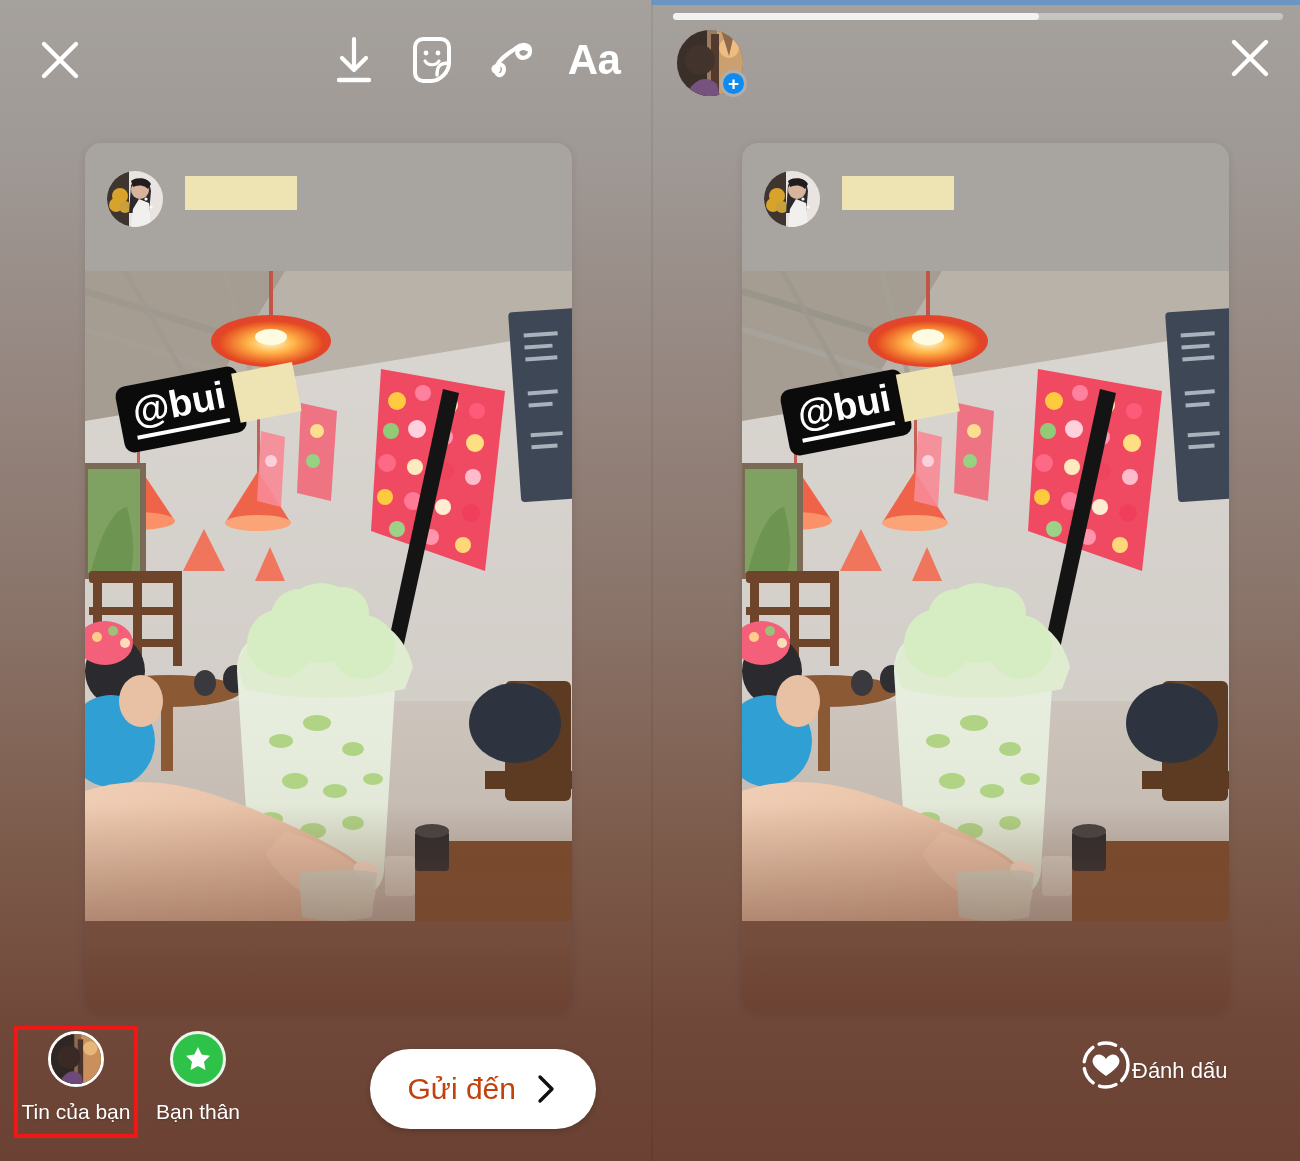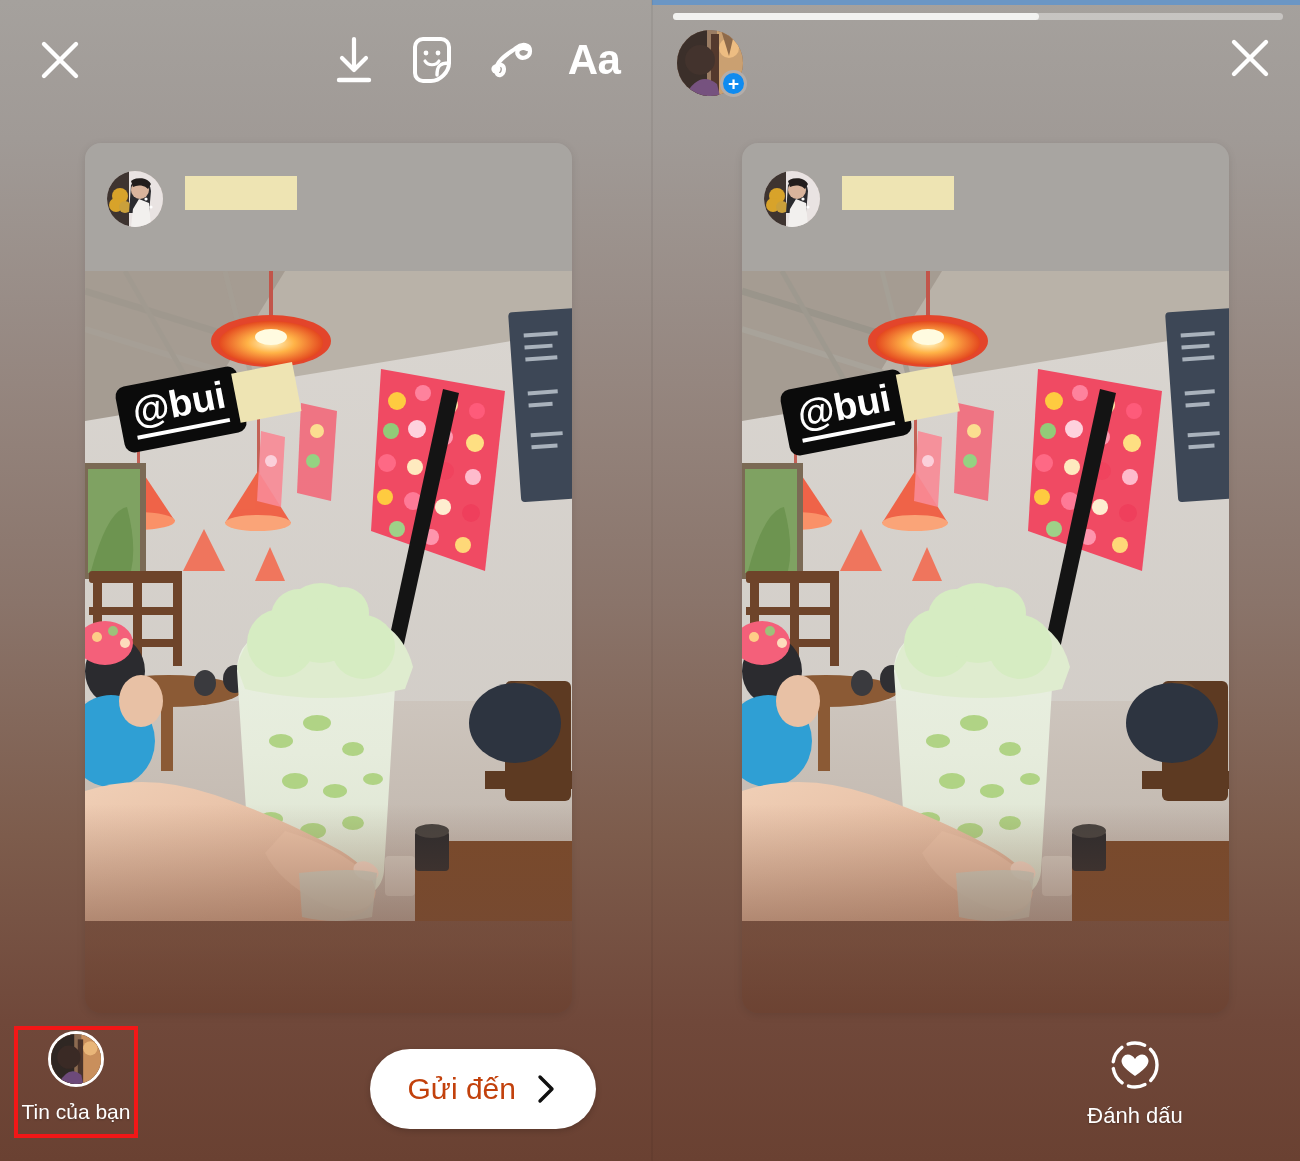--- a/index.html
+++ b/index.html
@@ -194,21 +194,21 @@
     display: flex; align-items: center; gap: 18px;
     box-shadow: 0 2px 6px rgba(0,0,0,.18);
   }
   .send-btn-label { color: #c2410c; font-size: 30px; font-weight: normal; }
   .send-chevron { display: flex; align-items: center; }
 
   
   .bottom-right { position: absolute; left: 0; bottom: 0; width: 648px; height: 150px; }
   .action {
     position: absolute;
-    display: flex; flex-direction: column; align-items: center;
+    display: flex; flex-direction: row; align-items: center;
   }
   .act-mark { left: 428px; top: 28px; width: 110px; }
   .act-more { left: 546px; top: 28px; width: 86px; }
   .act-label {
     margin-top: 8px; color: #fff; font-size: 22px;
     white-space: nowrap; text-shadow: 0 1px 2px rgba(0,0,0,.25);
   }
   .dots {
     height: 48px; display: flex; align-items: center; gap: 8px;
   }
@@ -478,20 +478,28 @@
             <rect x="34" y="0" width="22" height="56" fill="#c98f5c"></rect>
             <rect x="30" y="6" width="6" height="50" fill="#4a332a"></rect>
             <circle cx="20" cy="26" r="13" fill="#3a2a25"></circle>
             <path d="M8 56 q12 -22 26 -10 l2 10 z" fill="#6d4a7a"></path>
             <circle cx="44" cy="16" r="8" fill="#e9b679"></circle>
           </svg>
         </div>
         <div class="tgt-label">Tin của bạn</div>
       </div>
 
+      <div class="share-target tgt-close">
+        <div class="tgt-star">
+          <svg viewBox="0 0 30 30" width="30" height="30" aria-hidden="true">
+            <path d="M15 3 l3.6 7.6 L27 11.8 l-6 5.9 1.5 8.3 L15 22 l-7.5 4 L9 17.7 3 11.8 l8.4 -1.2 z" fill="#ffffff"></path>
+          </svg>
+        </div>
+        <div class="tgt-label">Bạn thân</div>
+      </div>
 
       <div class="send-btn">
         <span class="send-btn-label">Gửi đến</span>
         <span class="send-chevron">
           <svg viewBox="0 0 24 32" width="24" height="32" aria-hidden="true">
             <path d="M6 4 L18 16 L6 28" stroke="#101010" stroke-width="3.4" fill="none" stroke-linecap="round" stroke-linejoin="round"></path>
           </svg>
         </span>
       </div>
     </div>

